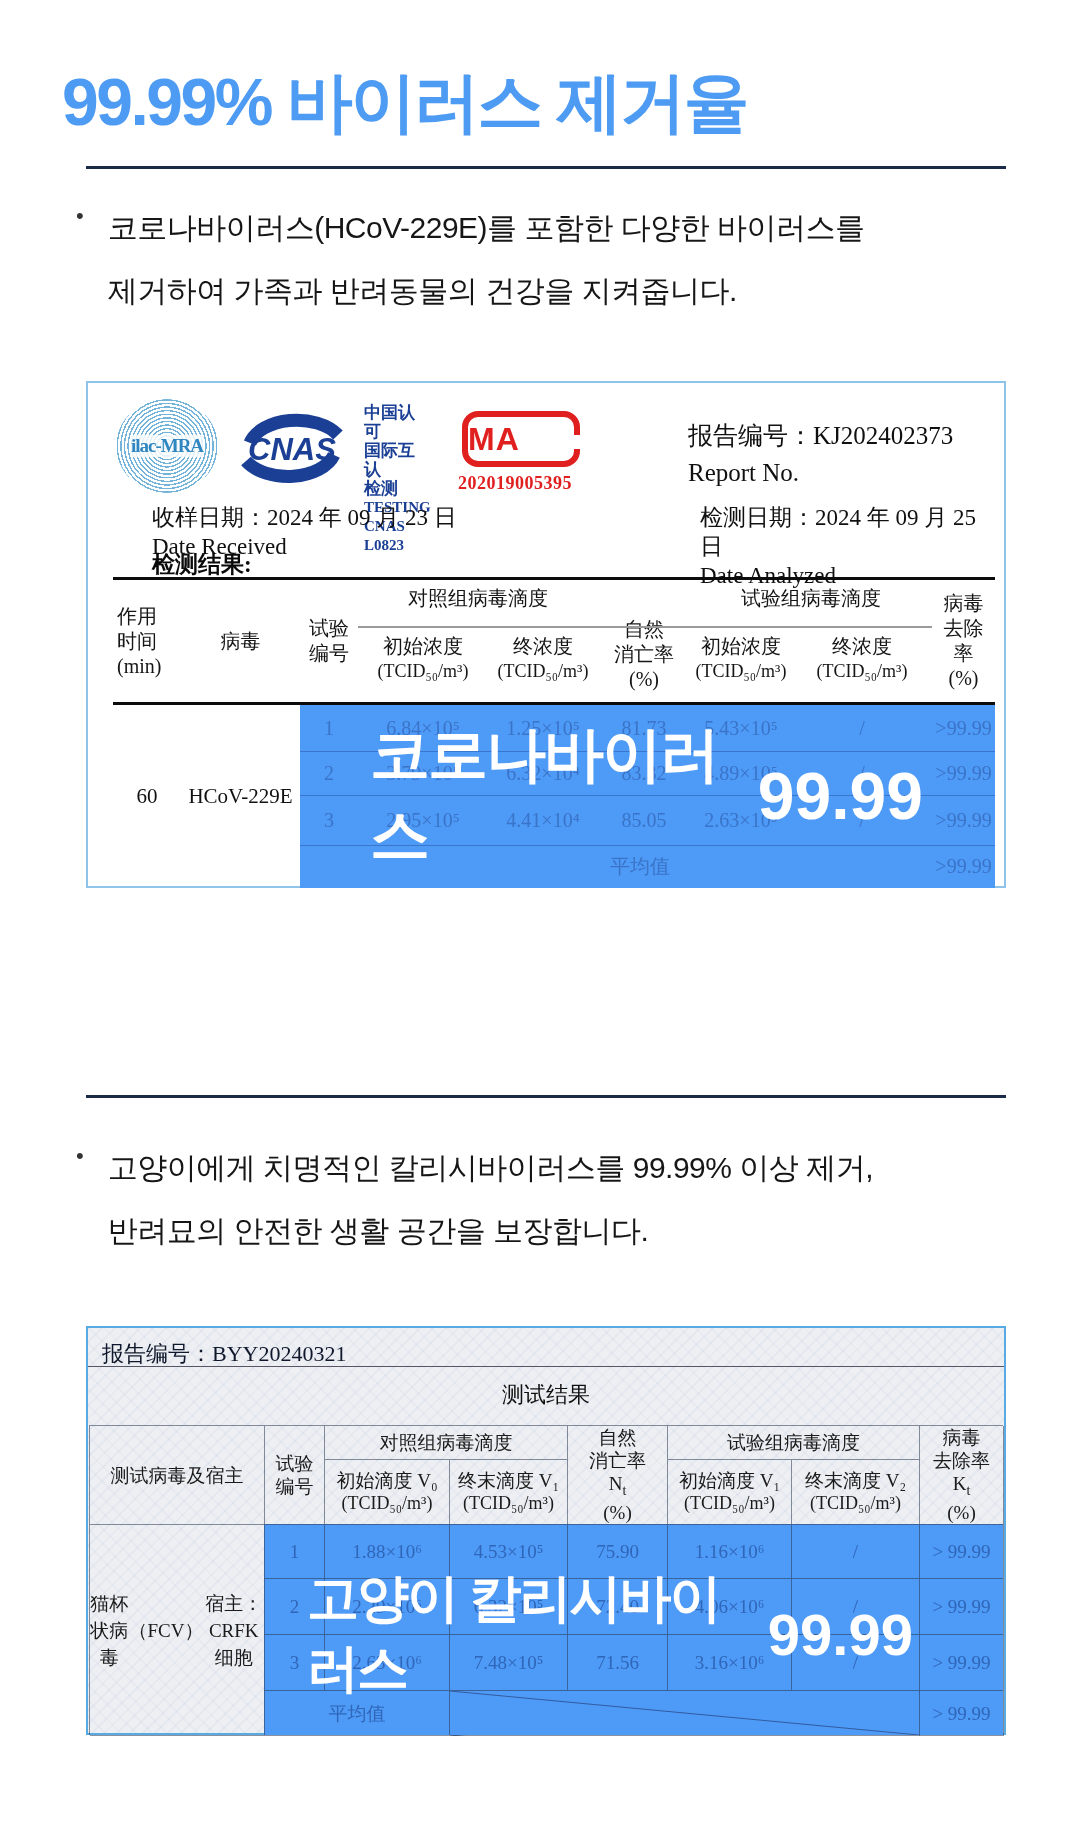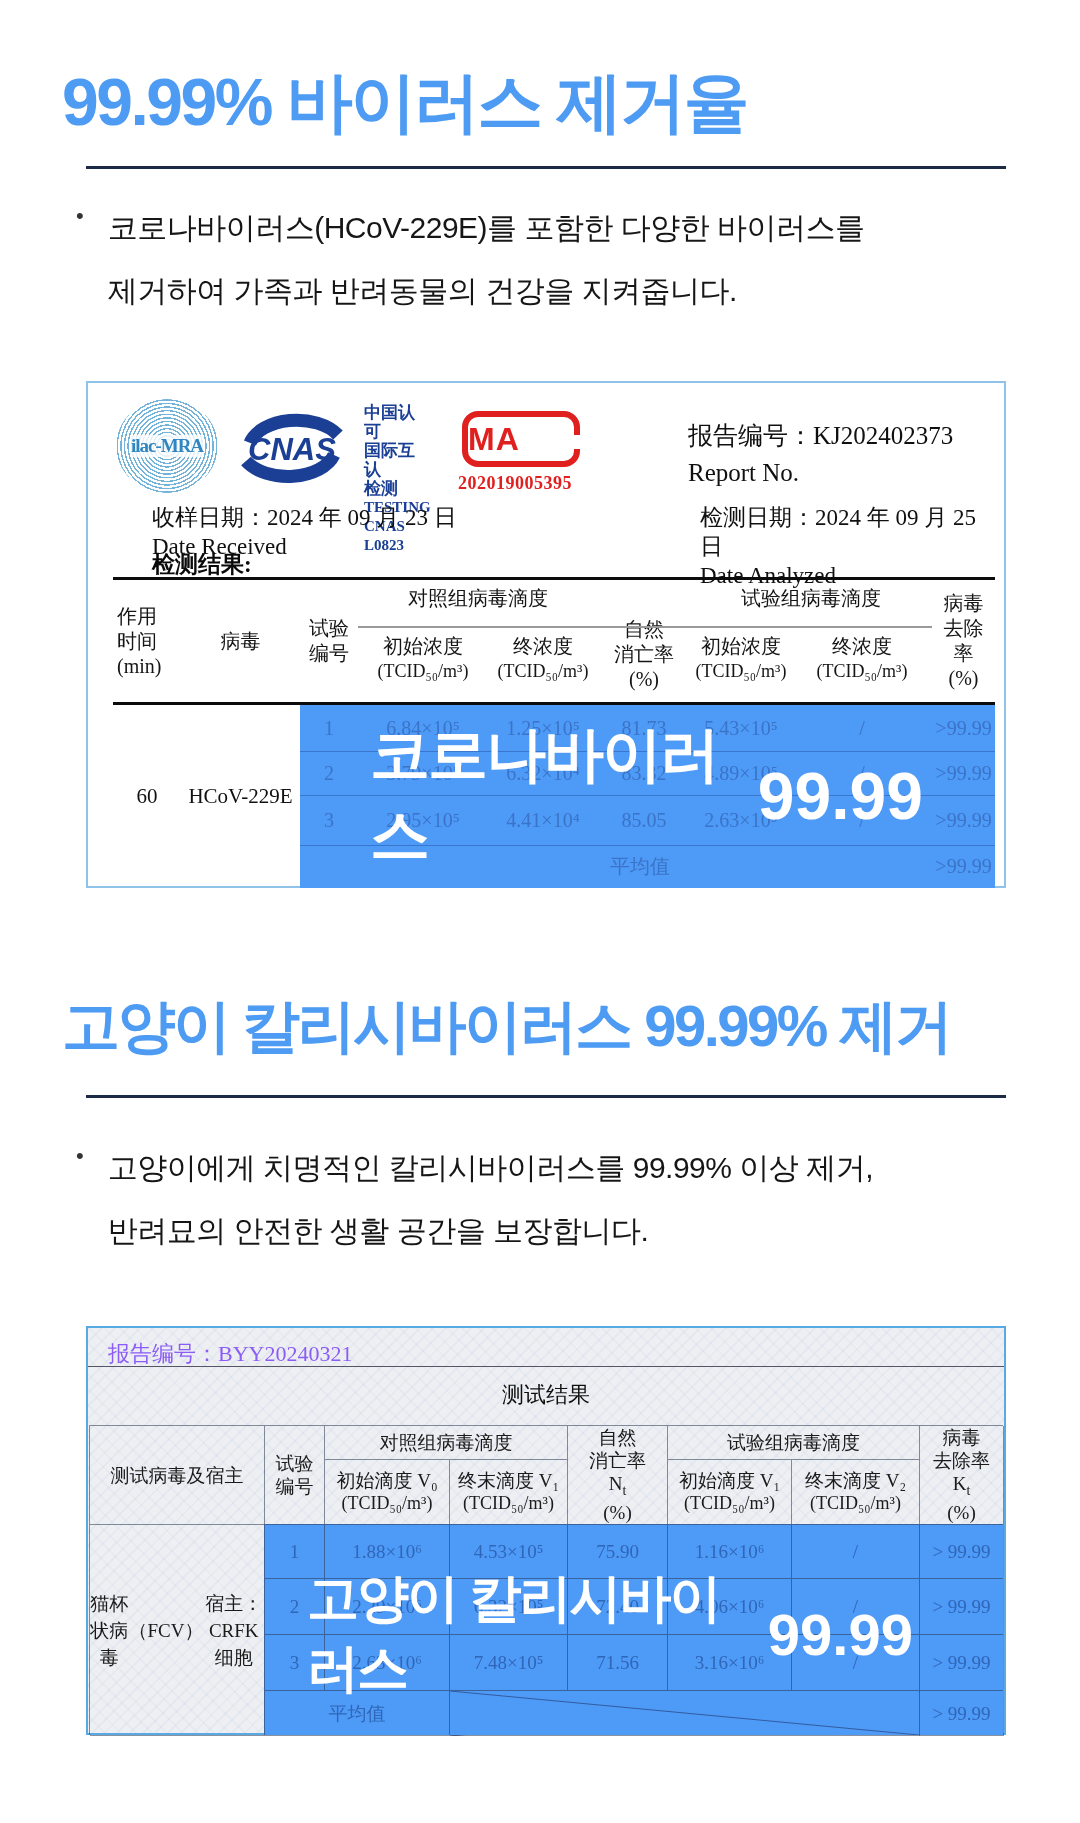--- a/index.html
+++ b/index.html
@@ -75,21 +75,21 @@
   .t1left{position:absolute;top:0;height:183px;left:0;width:187px;display:grid;
           grid-template-columns:68px 119px;align-items:center;font-size:21px;color:#111;}
   .t1left div{text-align:center;}
   .overlay-line{position:absolute;display:flex;align-items:center;justify-content:space-between;
                 color:#ffffff;font-weight:800;z-index:5;}
   #overlay1{left:187px;width:695px;top:91px;transform:translateY(-50%);padding:0 72px 0 70px;box-sizing:border-box;}
   #overlay1 .ko{font-size:60px;letter-spacing:-2px;}
   #overlay1 .val{font-size:66px;}
 
   
-  .rep2-no{position:absolute;left:20px;top:11px;font-size:22px;color:#8b5cf6;}
+  .rep2-no{position:absolute;left:14px;top:11px;font-size:22px;color:#0f172a;}
   .rep2-hr{position:absolute;left:0;top:38px;width:916px;height:1px;background:#556;}
   .rep2-result{position:absolute;left:0;top:52px;width:916px;text-align:center;font-size:22px;color:#101010;}
   .t2{position:absolute;left:1px;top:97px;width:914px;height:310px;}
   .t2blue{position:absolute;left:175px;top:99px;right:0;bottom:0;background:#4e9af7;}
   .t2grid{position:absolute;inset:0;display:grid;
           grid-template-columns:175px 60px 125px 118px 100px 124px 128px 84px;
           grid-template-rows:34px 65px 54px 56px 56px 45px;
           font-size:19px;color:#1a1a1a;}
   .t2grid>div{border-right:1px solid rgba(42,55,80,0.55);border-bottom:1px solid rgba(42,55,80,0.55);
           display:flex;align-items:center;justify-content:center;text-align:center;line-height:23px;
@@ -253,21 +253,20 @@
         <div style="grid-column:9;">&gt;99.99</div>
       </div>
 
       <div class="overlay-line" id="overlay1" style="font-family:'Liberation Sans','DejaVu Sans',sans-serif;">
         <span class="ko">코로나바이러스</span>
         <span class="val">99.99</span>
       </div>
     </div>
   </div>
 
-  <h1 class="sec-title" id="title2">고양이 칼리시바이러스 99.99% 제거</h1>
   <div class="divider" id="divider2"></div>
   <div class="bullet-block" id="bullet2">
     <span class="bullet-dot">•</span>
     <div class="bullet-lines">
       <span>고양이에게 치명적인 칼리시바이러스를 99.99% 이상 제거,</span><br>
       <span>반려묘의 안전한 생활 공간을 보장합니다.</span>
     </div>
   </div>
 
   <div class="card serif" id="card2">

